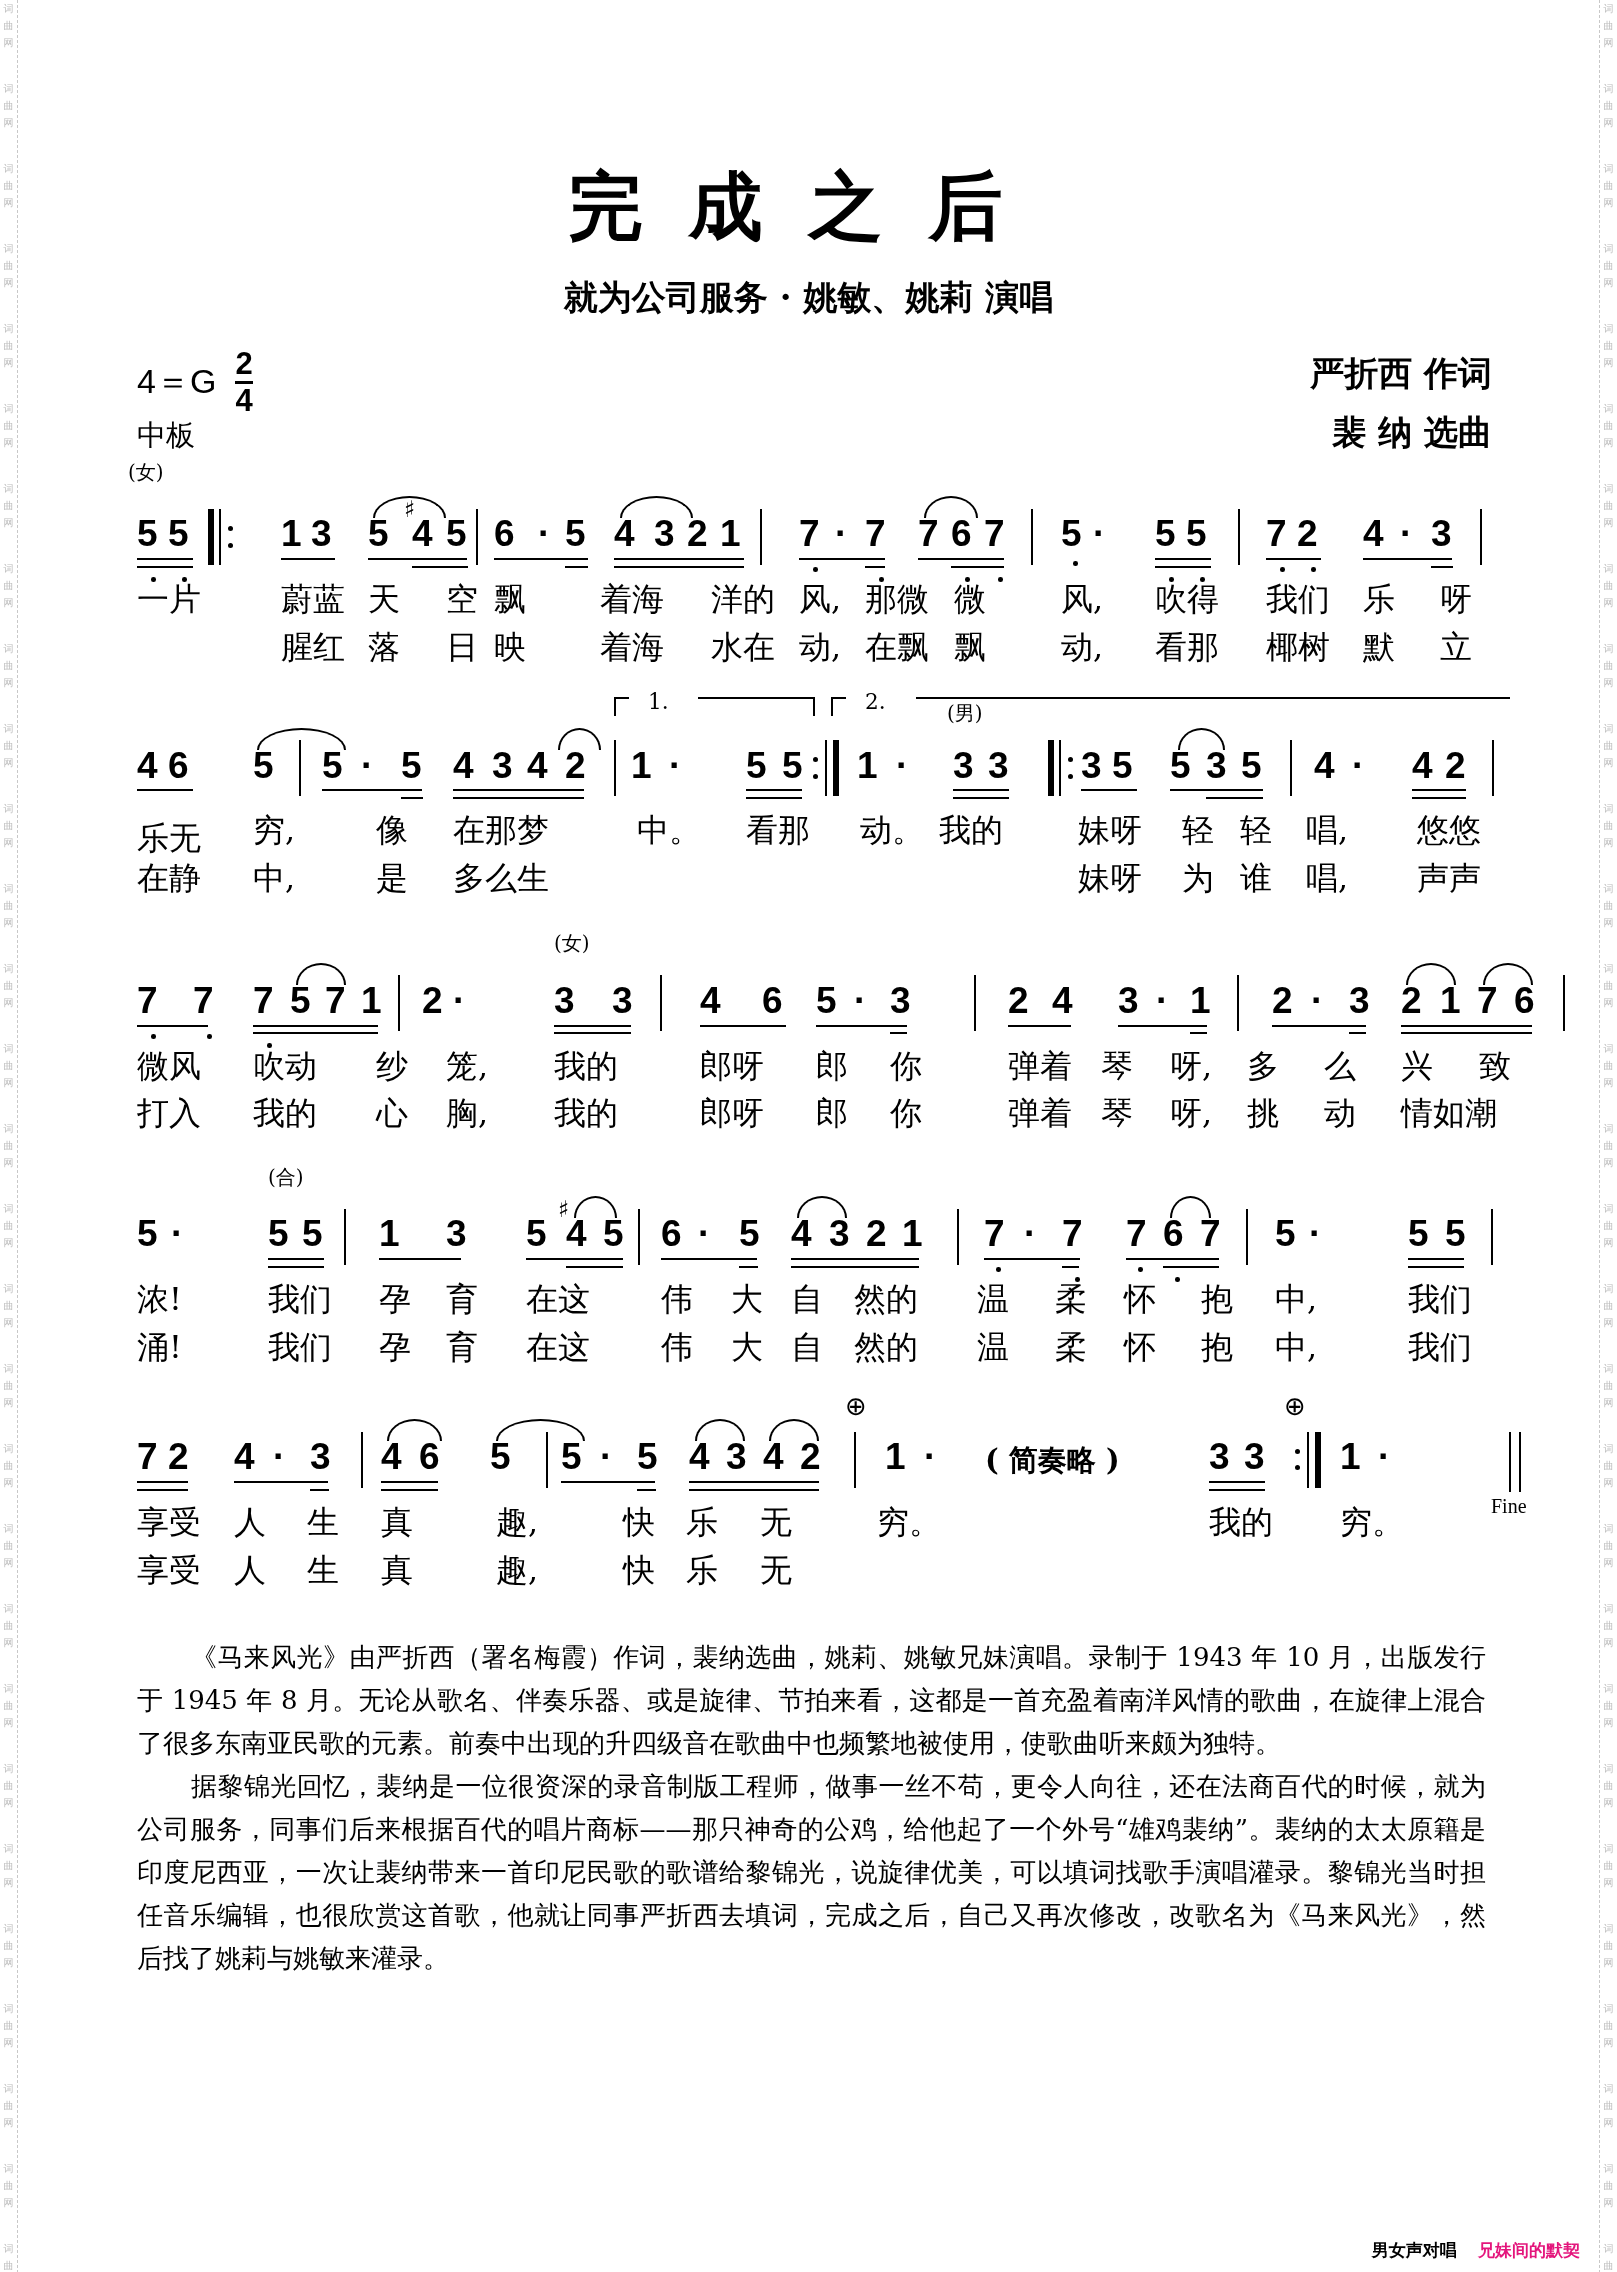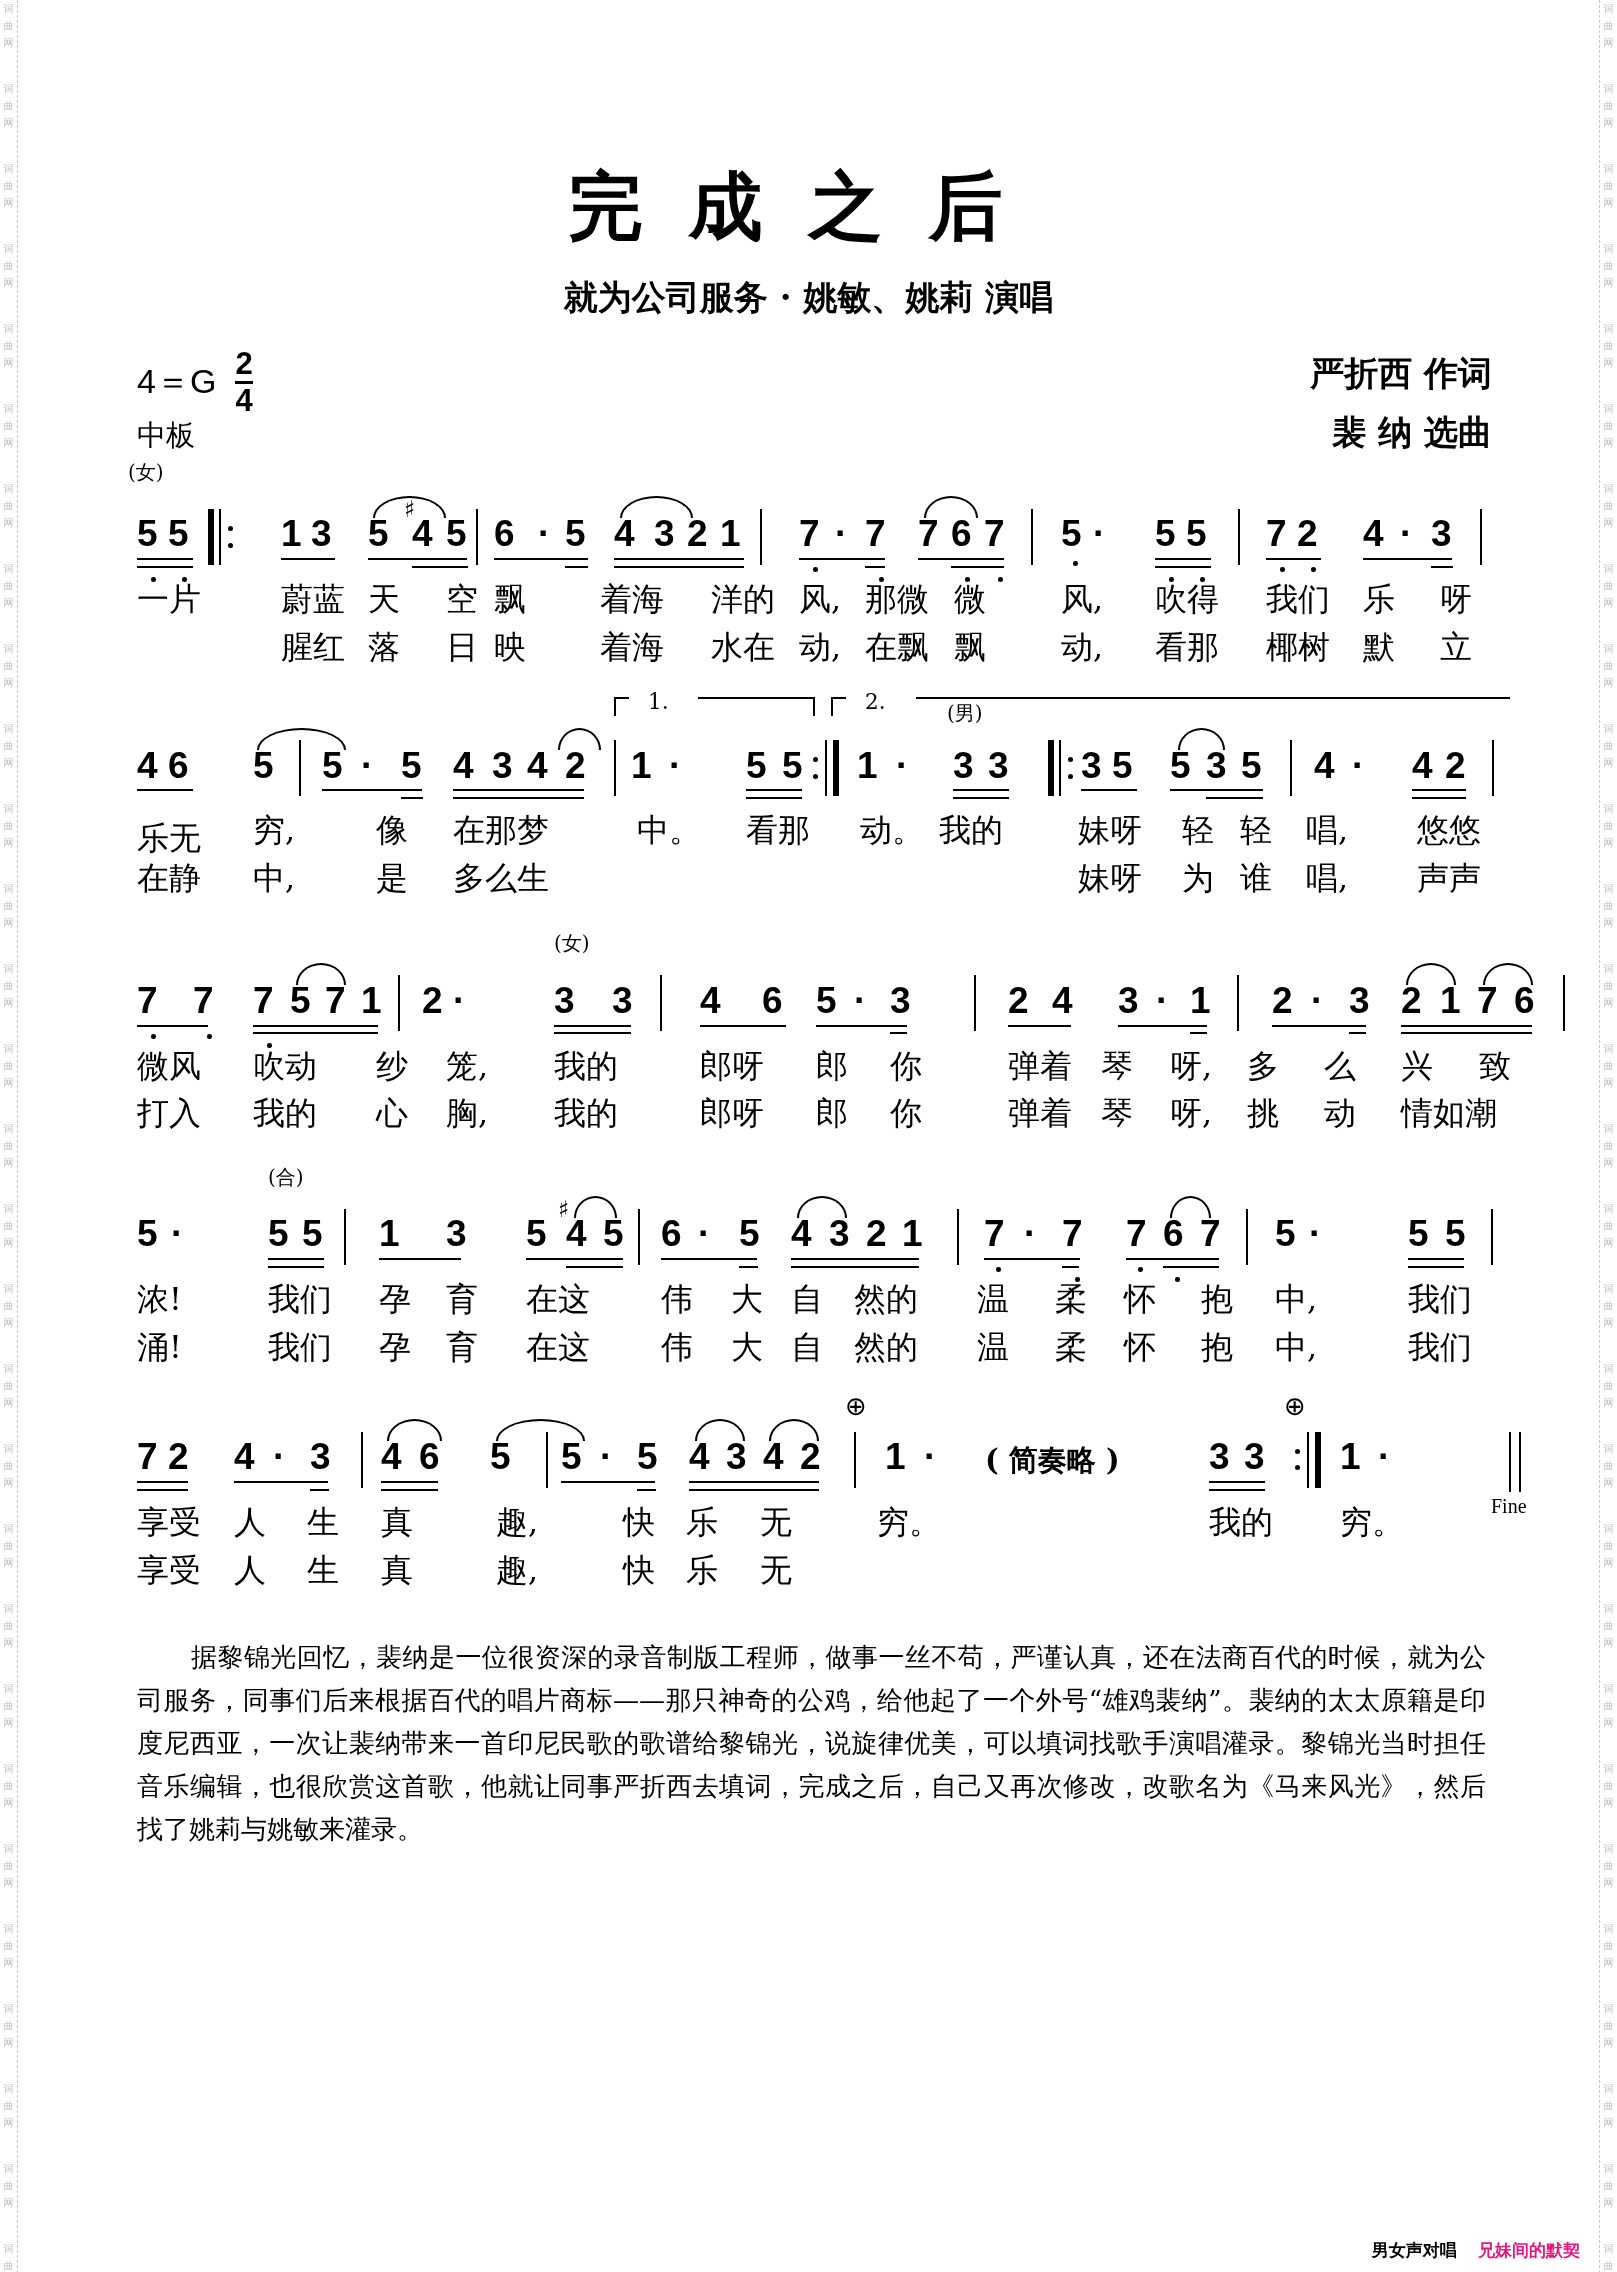--- a/index.html
+++ b/index.html
@@ -713,20 +713,21 @@
     <div class="lyric" style="left: 686px; top: 1501px;">乐</div>
     <div class="lyric" style="left: 686px; top: 1549px;">乐</div>
     <div class="lyric" style="left: 760px; top: 1501px;">无</div>
     <div class="lyric" style="left: 760px; top: 1549px;">无</div>
     <div class="lyric" style="left: 877px; top: 1501px;">穷。</div>
     <div class="lyric" style="left: 1209px; top: 1501px;">我的</div>
     <div class="lyric" style="left: 1340px; top: 1501px;">穷。</div>
   </div>
 
 <div class="para" style="top:1636px;">
-  <p>据黎锦光回忆，裴纳是一位很资深的录音制版工程师，做事一丝不苟，严谨认真，还在法商百代的时候，就为公司服务，同事们后来根据百代的唱片商标——那只神奇的公鸡，给他起了一个外号“雄鸡裴纳”。裴纳的太太原籍是印度尼西亚，一次让裴纳带来一首印尼民歌的歌谱给黎锦光，说旋律优美，可以填词找歌手演唱灌录。黎锦光当时担任音乐编辑，也很欣赏这首歌，他就让同事严折西去填词，完成之后，自己又再次修改，改歌名为《马来风光》，然后找了姚莉与姚敏来灌录。</p>
+  <p>《马来风光》由严折西（署名梅霞）作词，裴纳选曲，姚莉、姚敏兄妹演唱。录制于 1943 年 10 月，出版发行于 1945 年 8 月。无论从歌名、伴奏乐器、或是旋律、节拍来看，这都是一首充盈着南洋风情的歌曲，在旋律上混合了很多东南亚民歌的元素。前奏中出现的升四级音在歌曲中也频繁地被使用，使歌曲听来颇为独特。</p>
+  <p>据黎锦光回忆，裴纳是一位很资深的录音制版工程师，做事一丝不苟，更令人向往，还在法商百代的时候，就为公司服务，同事们后来根据百代的唱片商标——那只神奇的公鸡，给他起了一个外号“雄鸡裴纳”。裴纳的太太原籍是印度尼西亚，一次让裴纳带来一首印尼民歌的歌谱给黎锦光，说旋律优美，可以填词找歌手演唱灌录。黎锦光当时担任音乐编辑，也很欣赏这首歌，他就让同事严折西去填词，完成之后，自己又再次修改，改歌名为《马来风光》，然后找了姚莉与姚敏来灌录。</p>
 </div>
 
 <div class="footer">
   <span>男女声对唱</span>
   <span class="brand" style="color: rgb(228, 21, 124);">兄妹间的默契</span>
 </div>
 
 
 </body></html>

